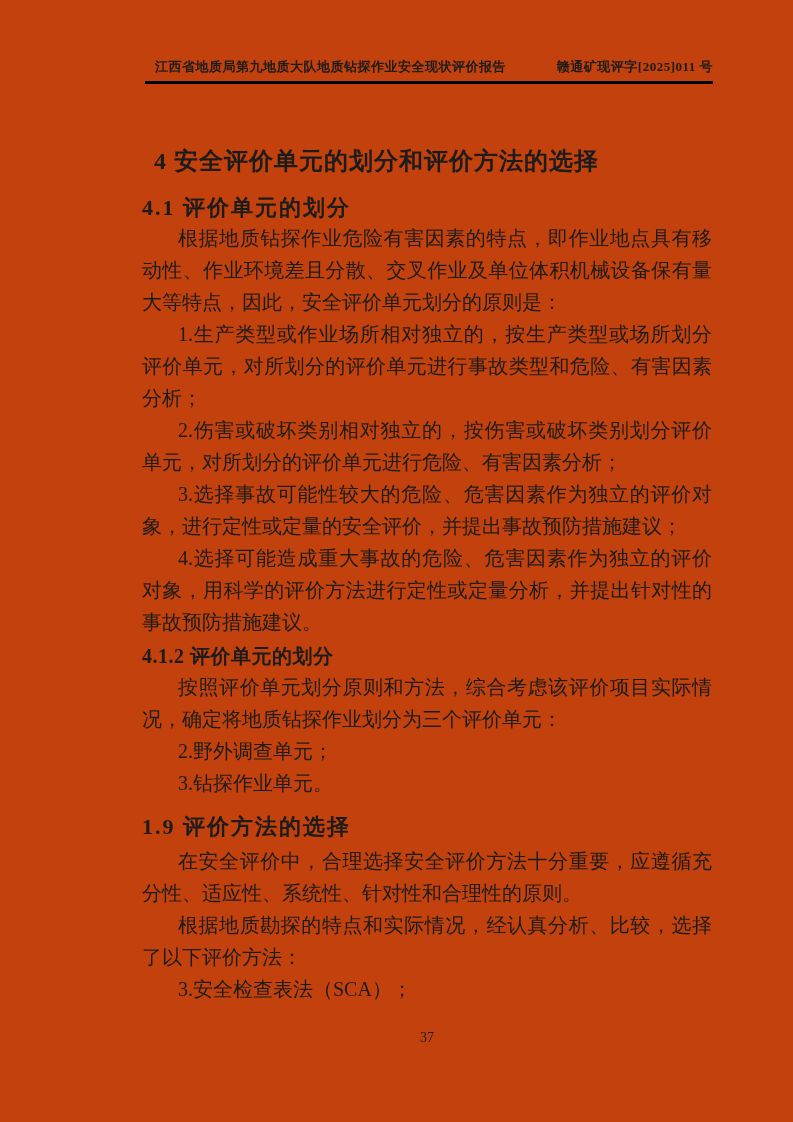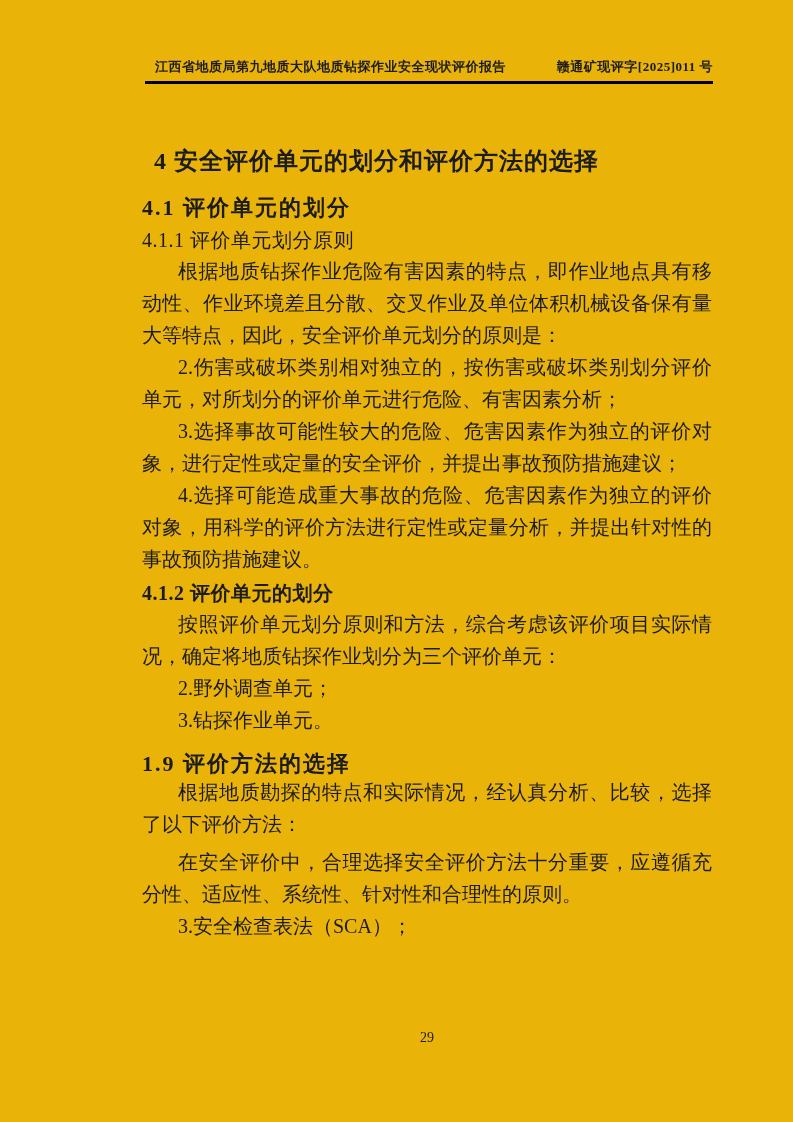--- a/index.html
+++ b/index.html
@@ -1,20 +1,20 @@
 <!DOCTYPE html>
 <html lang="zh"><head>
 <meta charset="utf-8">
 <style>
   html, body { margin: 0; padding: 0; background: #ffffff; }
   .page {
     position: relative;
     width: 793px;
     height: 1122px;
-    background: #eab308;
+    background: #c2410c;
     overflow: hidden;
     font-family: "Liberation Serif", "DejaVu Serif", serif;
     color: #1c1c1c;
   }
   .header {
     position: absolute;
     top: 58px;
     left: 145px;
     width: 568px;
     display: flex;
@@ -86,47 +86,47 @@
     <span class="header-left">江西省地质局第九地质大队地质钻探作业安全现状评价报告</span>
     <span class="header-right">赣通矿现评字[2025]011 号</span>
   </div>
 
   <div class="content">
 
     <h1 class="chapter-title">4 安全评价单元的划分和评价方法的选择</h1>
 
     <h2 class="section-heading">4.1 评价单元的划分</h2>
 
-    <h3 class="subsection-heading">4.1.1 评价单元划分原则</h3>
 
     <p class="body-par first">根据地质钻探作业危险有害因素的特点，即作业地点具有移动性、作业环境差且分散、交叉作业及单位体积机械设备保有量大等特点，因此，安全评价单元划分的原则是：</p>
 
+    <p class="body-par">1.生产类型或作业场所相对独立的，按生产类型或场所划分评价单元，对所划分的评价单元进行事故类型和危险、有害因素分析；</p>
 
     <p class="body-par">2.伤害或破坏类别相对独立的，按伤害或破坏类别划分评价单元，对所划分的评价单元进行危险、有害因素分析；</p>
 
     <p class="body-par">3.选择事故可能性较大的危险、危害因素作为独立的评价对象，进行定性或定量的安全评价，并提出事故预防措施建议；</p>
 
     <p class="body-par">4.选择可能造成重大事故的危险、危害因素作为独立的评价对象，用科学的评价方法进行定性或定量分析，并提出针对性的事故预防措施建议。</p>
 
     <h3 class="subsection-heading semibold">4.1.2 评价单元的划分</h3>
 
     <p class="body-par first">按照评价单元划分原则和方法，综合考虑该评价项目实际情况，确定将地质钻探作业划分为三个评价单元：</p>
 
 
     <p class="body-par">2.野外调查单元；</p>
 
     <p class="body-par">3.钻探作业单元。</p>
 
     <h2 class="section-heading s42">1.9 评价方法的选择</h2>
 
+    <p class="body-par after-heading">在安全评价中，合理选择安全评价方法十分重要，应遵循充分性、适应性、系统性、针对性和合理性的原则。</p>
+
     <p class="body-par">根据地质勘探的特点和实际情况，经认真分析、比较，选择了以下评价方法：</p>
-
-    <p class="body-par after-heading">在安全评价中，合理选择安全评价方法十分重要，应遵循充分性、适应性、系统性、针对性和合理性的原则。</p>
 
     <p class="body-par">3.安全检查表法（SCA）；</p>
 
   </div>
 
   <div class="page-footer">
-    <span>29</span>
+    <span>37</span>
   </div>
 
 </div>
 
 </body></html>

